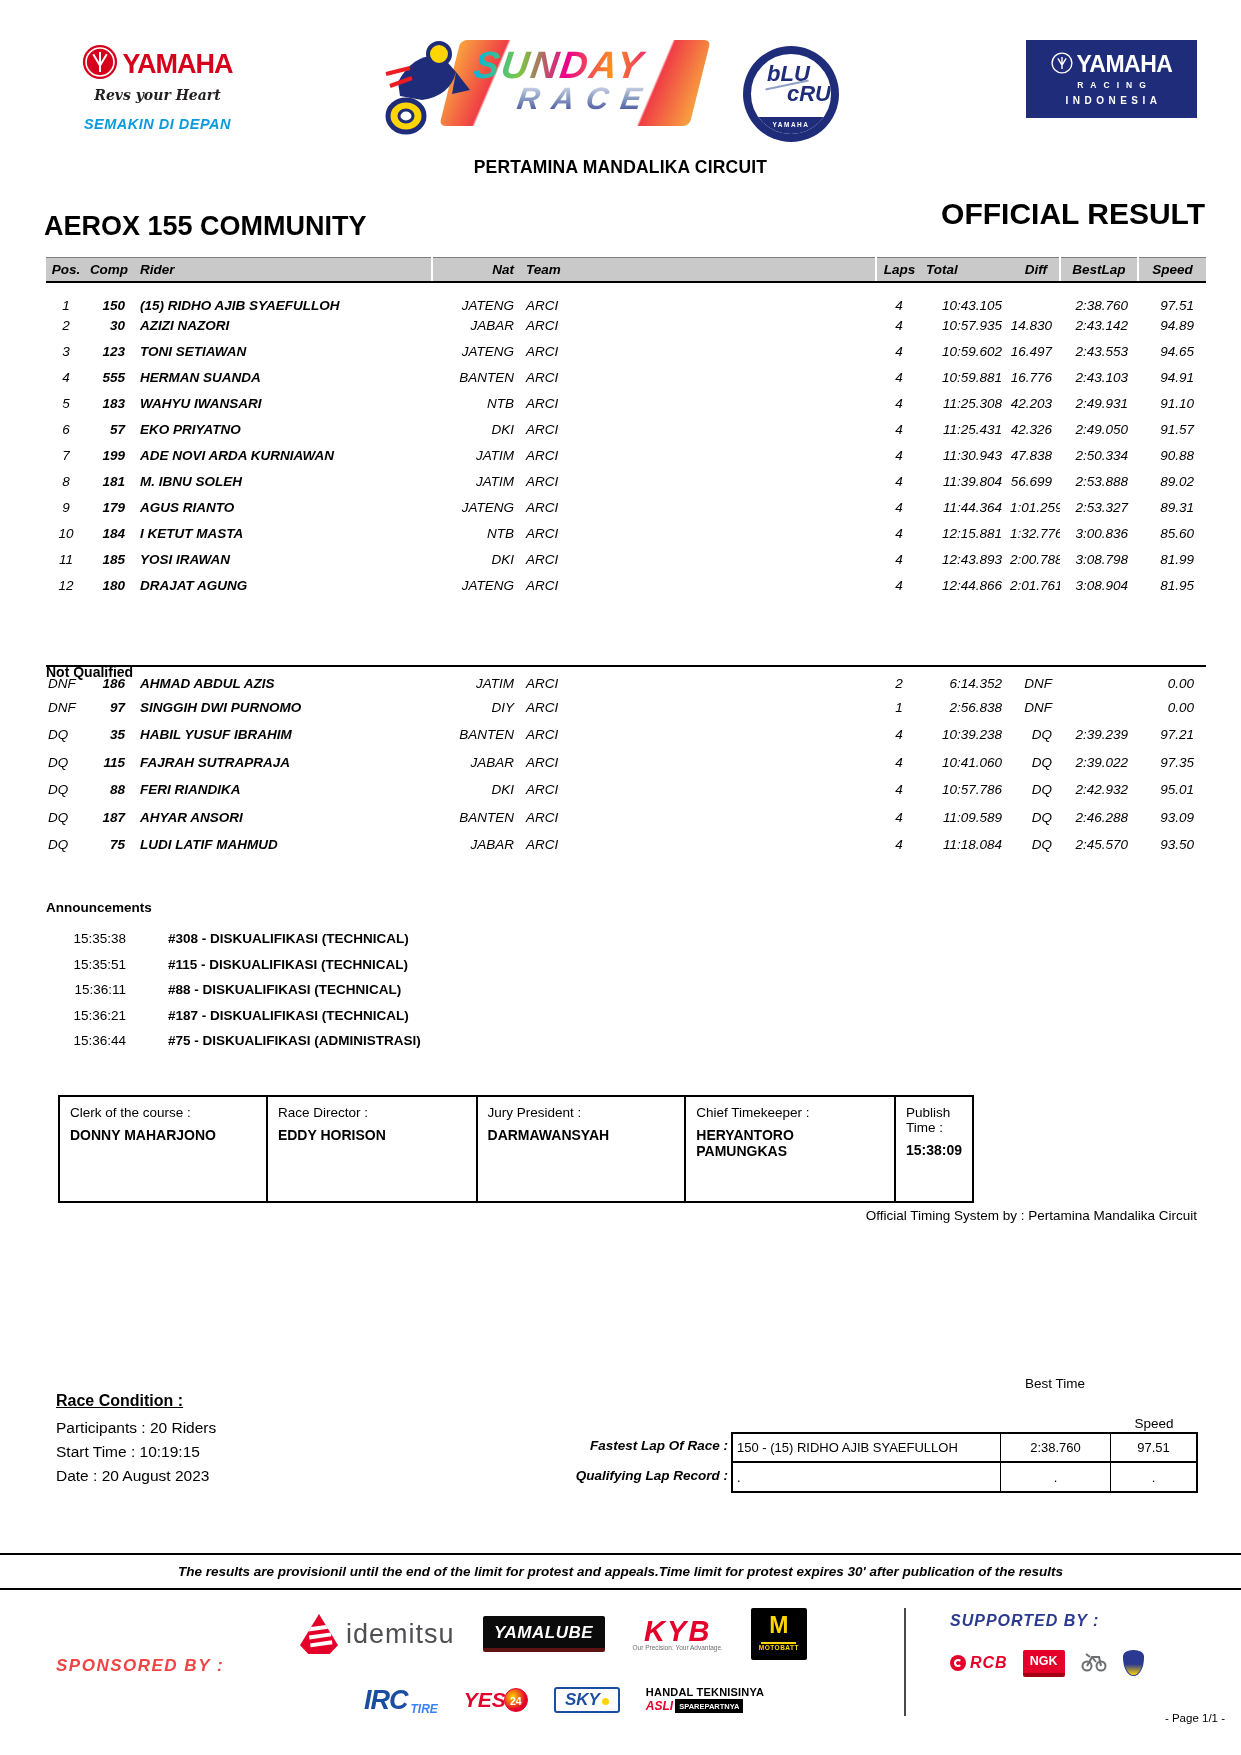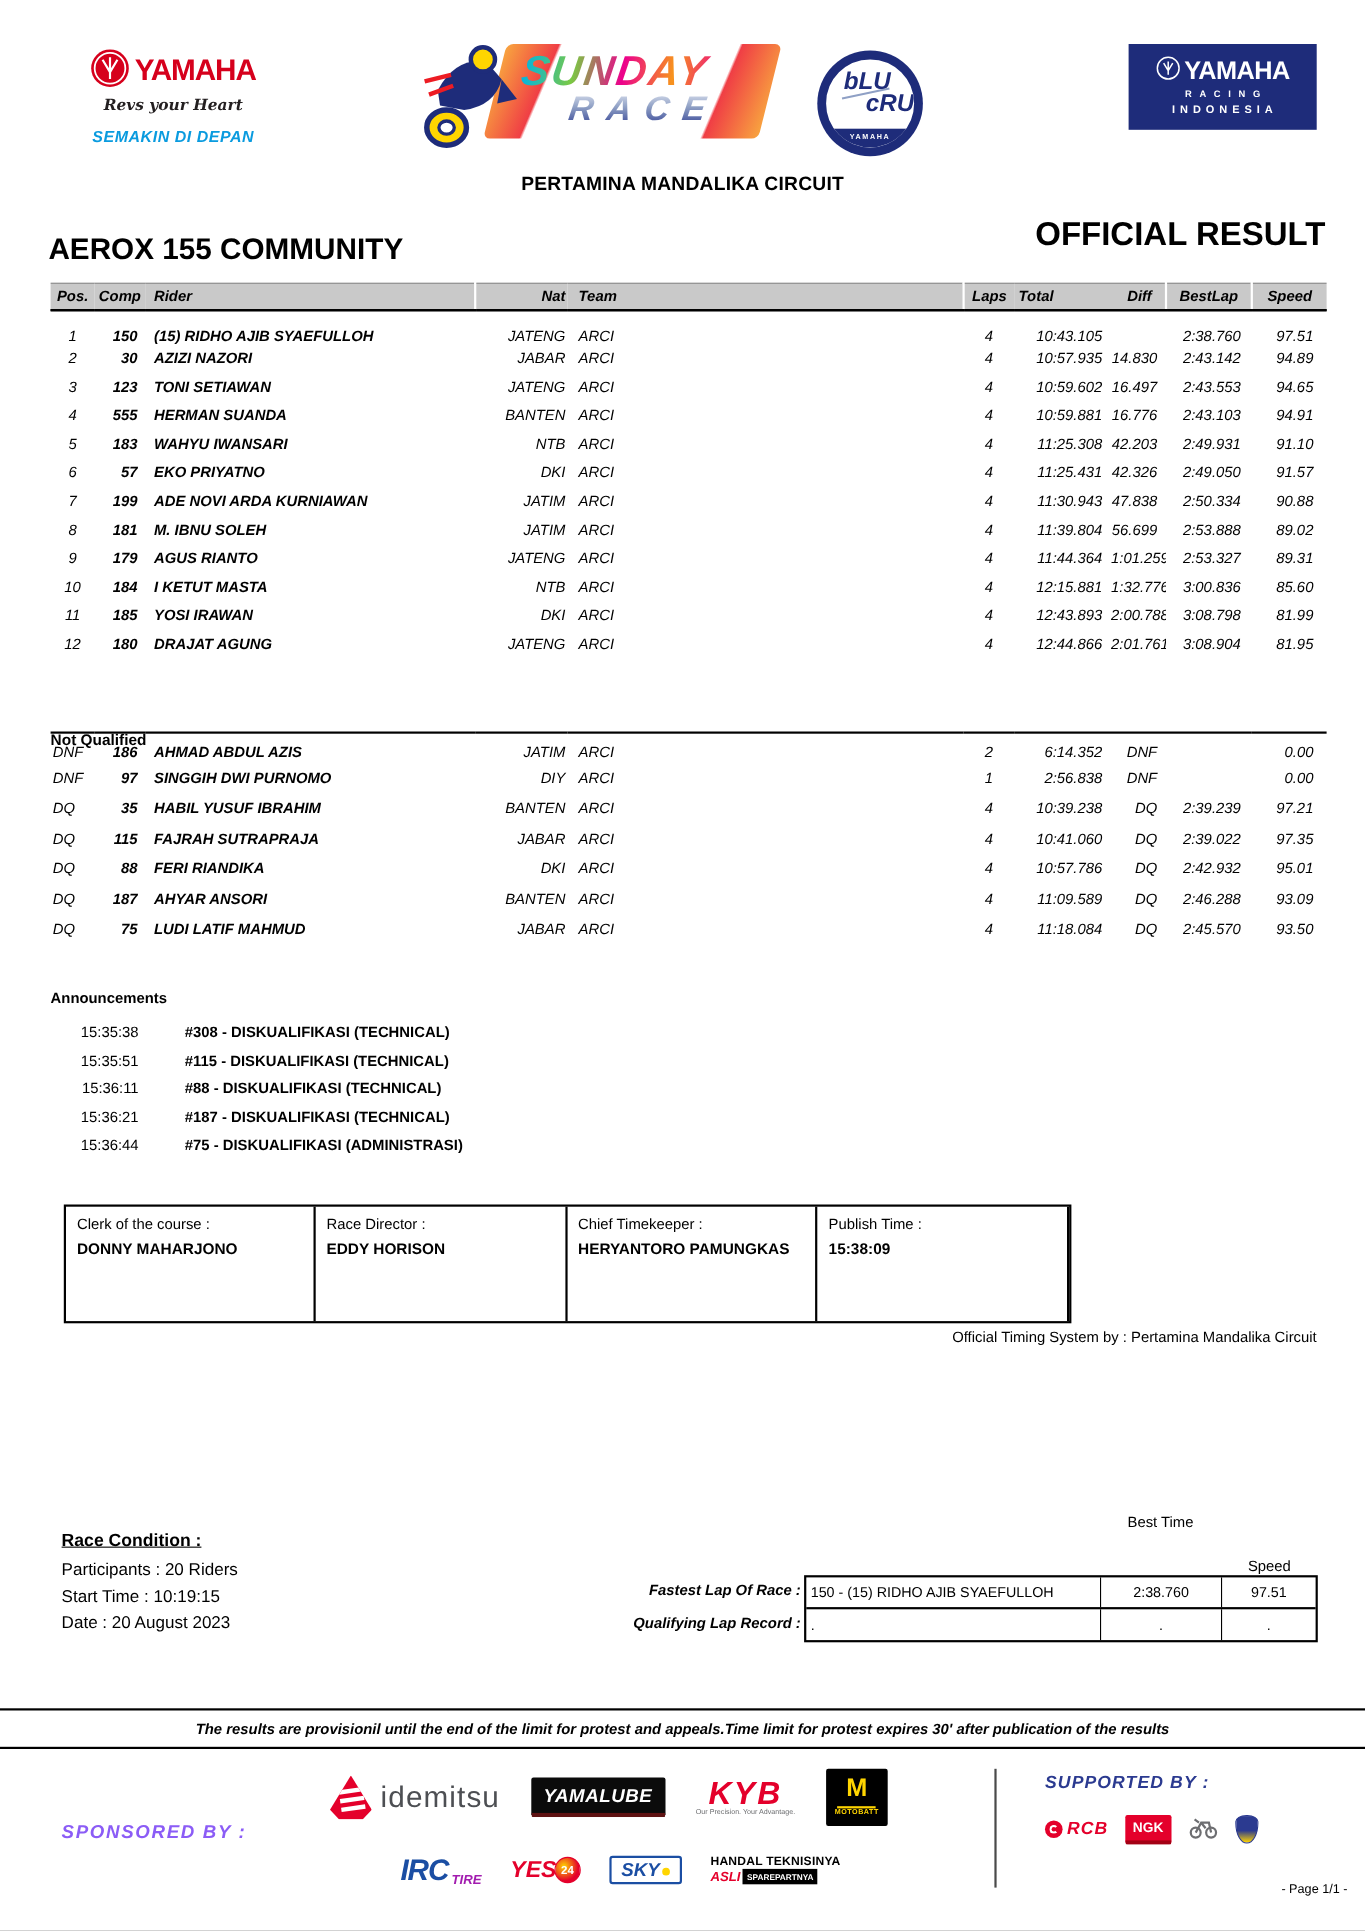--- a/index.html
+++ b/index.html
@@ -94,42 +94,42 @@
   .fl-cell { border-right:1.5px solid #000; height:27px; display:flex; align-items:center; font-size:13px; }
   .fl-row.second .fl-cell { height:28px; }
   .fl-rider { width:268px; padding-left:4px; }
   .fl-time { width:110px; justify-content:center; }
   .fl-speed { flex:1; justify-content:center; border-right:none; }
   .fl-label1 { position:absolute; left:450px; top:1438px; width:278px; text-align:right; font-size:13.5px; font-style:italic; font-weight:bold; }
   .fl-label2 { position:absolute; left:450px; top:1468px; width:278px; text-align:right; font-size:13.5px; font-style:italic; font-weight:bold; }
 
   
   .prov-band { position:absolute; left:0; right:0; top:1553px; height:37px; border-top:2.5px solid #000; border-bottom:2.5px solid #000; text-align:center; line-height:33px; font-size:13.5px; font-weight:bold; font-style:italic; }
-  .sponsored-by { position:absolute; left:56px; top:1656px; font-size:17px; font-weight:bold; font-style:italic; color:#8b5cf6; letter-spacing:1.5px; }
+  .sponsored-by { position:absolute; left:56px; top:1656px; font-size:17px; font-weight:bold; font-style:italic; color:#ef4444; letter-spacing:1.5px; }
   .supported-by { position:absolute; left:950px; top:1612px; font-size:16px; font-weight:bold; font-style:italic; color:#2b3a90; letter-spacing:1px; }
   .sp-row1 { position:absolute; left:300px; top:1608px; height:52px; display:flex; align-items:center; gap:28px; }
   .sp-row2 { position:absolute; left:364px; top:1684px; height:32px; display:flex; align-items:center; gap:26px; }
   .footer-divider { position:absolute; left:904px; top:1608px; width:2px; height:108px; background:#4a4a4a; }
   .supporters { position:absolute; left:950px; top:1648px; display:flex; align-items:center; gap:15px; height:30px; }
   .page-num { position:absolute; right:16px; top:1712px; font-size:11.5px; }
 
   .lg-idemitsu { display:flex; align-items:center; gap:8px; }
   .lg-idemitsu .flame { width:38px; height:40px; background:#e4002b; clip-path:polygon(50% 0, 100% 78%, 78% 100%, 22% 100%, 0 78%); border-radius:6px; position:relative; }
   .lg-idemitsu .flame::after { content:""; position:absolute; left:8px; top:12px; width:22px; height:4px; background:#fff; box-shadow:0 8px 0 #fff, 0 16px 0 #fff; transform:rotate(-8deg); }
   .lg-idemitsu .txt { font-size:27px; color:#4d4f53; letter-spacing:1px; }
   .lg-yamalube { width:122px; height:36px; background:#0b0b0b; color:#fff; font-size:17px; font-weight:bold; font-style:italic; text-align:center; line-height:33px; border-bottom:4px solid #5e1212; border-radius:2px; letter-spacing:.5px; }
   .lg-kyb { text-align:center; }
   .lg-kyb .kyb { font-size:29px; font-weight:bold; font-style:italic; color:#e4002b; letter-spacing:2px; line-height:26px; }
   .lg-kyb .tag { font-size:6.5px; color:#6d6e71; }
   .lg-motobatt { width:56px; height:52px; background:#000; text-align:center; position:relative; border-radius:2px; }
   .lg-motobatt .m { color:#ffd500; font-size:23px; font-weight:bold; line-height:34px; border-bottom:2px solid #ffd500; display:inline-block; padding:0 8px; }
   .lg-motobatt .mb { color:#ffd500; font-size:6.5px; font-weight:bold; letter-spacing:.5px; }
   .lg-irc { display:flex; align-items:flex-end; gap:3px; }
   .lg-irc .irc { font-size:27px; font-weight:bold; font-style:italic; color:#1b4ea3; letter-spacing:-1px; }
-  .lg-irc .tire { font-size:12px; font-weight:bold; font-style:italic; color:#a21caf; }
+  .lg-irc .tire { font-size:12px; font-weight:bold; font-style:italic; color:#3b82f6; }
   .lg-yes24 { display:flex; align-items:center; }
   .lg-yes24 .yes { font-size:21px; font-weight:bold; font-style:italic; color:#e4002b; }
   .lg-yes24 .c24 { width:24px; height:24px; border-radius:50%; background:radial-gradient(circle at 35% 35%, #ffd500, #e4002b 65%); color:#fff; font-size:10.5px; font-weight:bold; text-align:center; line-height:24px; margin-left:-2px; border:1.5px solid #e4002b; }
   .lg-sky { border:2.5px solid #1b4ea3; border-radius:3px; padding:1px 9px; background:#fff; }
   .lg-sky .sky { font-size:17px; font-weight:bold; font-style:italic; color:#1b4ea3; }
   .lg-sky .dot { display:inline-block; width:7px; height:7px; border-radius:50%; background:#ffd500; margin-left:2px; }
   .lg-handal { line-height:11px; }
   .lg-handal .l1 { font-size:11px; font-weight:bold; letter-spacing:.2px; }
   .lg-handal .l2 { display:flex; align-items:center; gap:2px; margin-top:1px; }
   .lg-handal .asli { color:#e4002b; font-size:12px; font-weight:bold; font-style:italic; }
@@ -510,20 +510,24 @@
   <div class="officials-box">
     <div class="official-cell">
         <div class="official-label">Clerk of the course :</div>
         <div class="official-name">DONNY MAHARJONO</div>
       </div>
       <div class="official-cell">
         <div class="official-label">Race Director :</div>
         <div class="official-name">EDDY HORISON</div>
       </div>
       <div class="official-cell">
+        <div class="official-label">Jury President :</div>
+        <div class="official-name">DARMAWANSYAH</div>
+      </div>
+      <div class="official-cell">
         <div class="official-label">Chief Timekeeper :</div>
         <div class="official-name">HERYANTORO PAMUNGKAS</div>
       </div>
       <div class="official-cell">
         <div class="official-label">Publish Time :</div>
         <div class="official-name">15:38:09</div>
       </div>
   </div>
   <div class="timing-note">Official Timing System by : Pertamina Mandalika Circuit</div>
 

